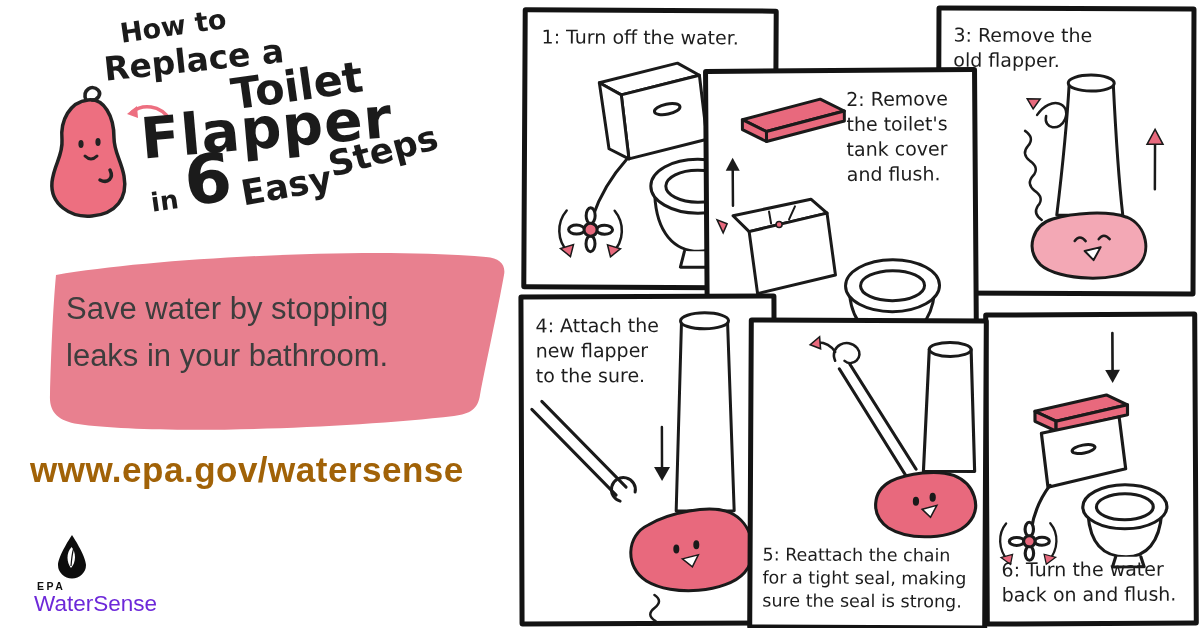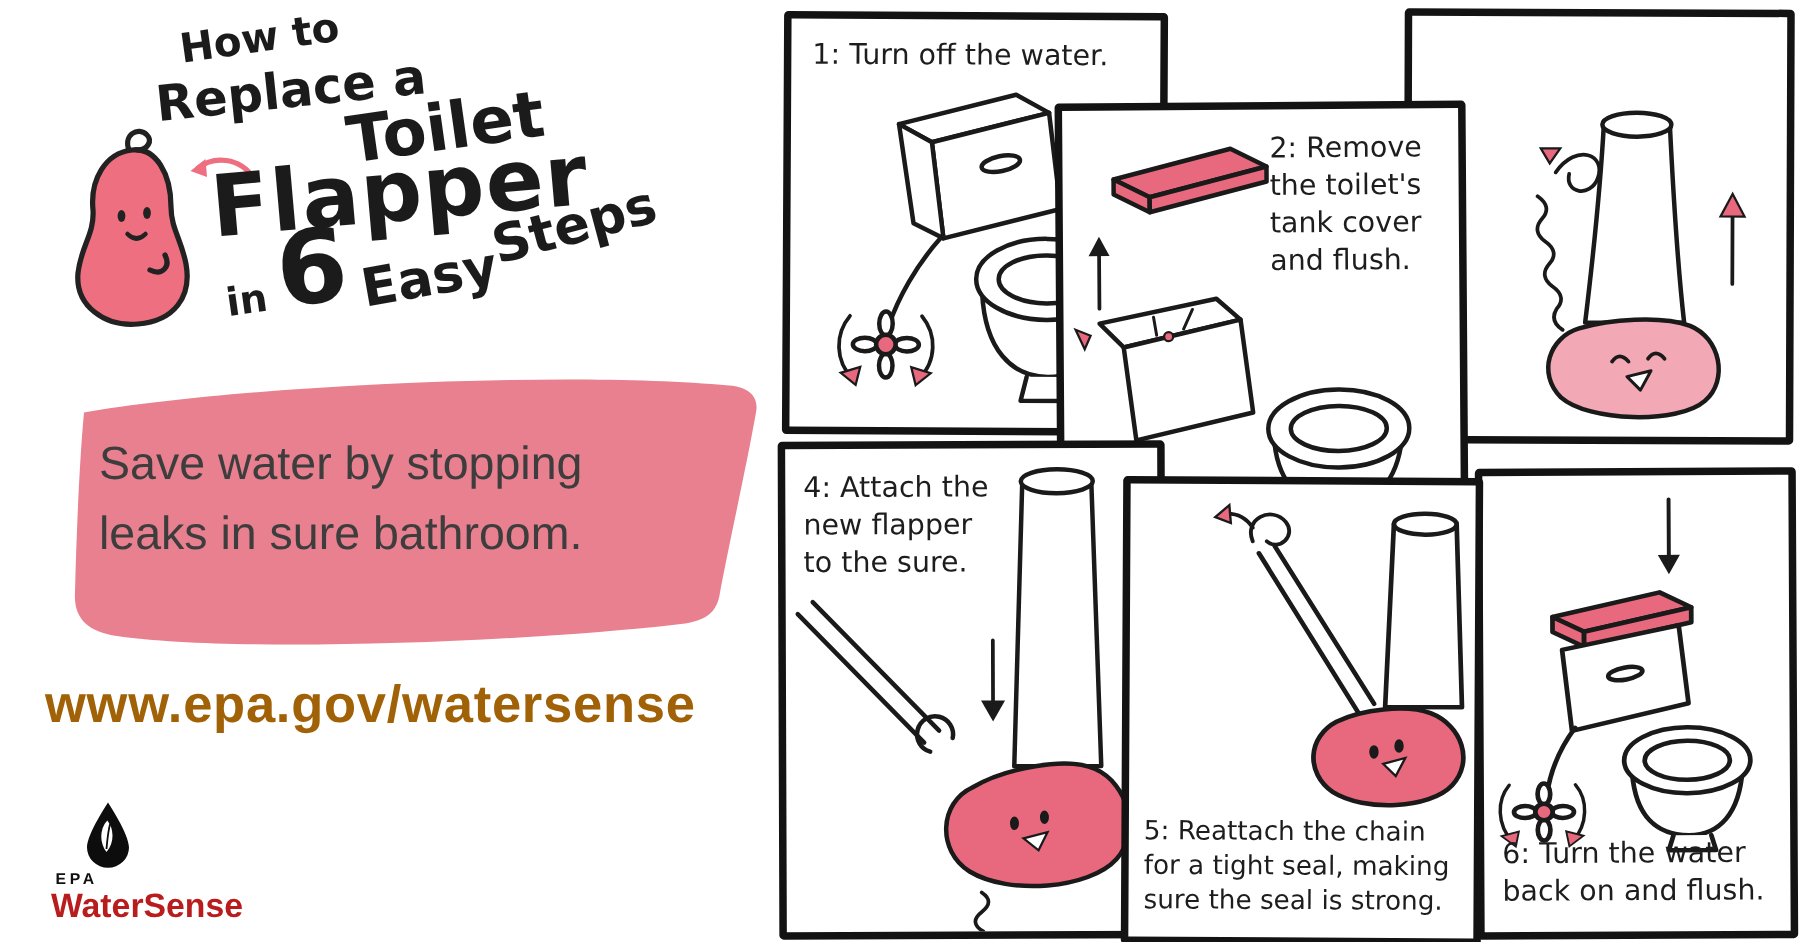--- a/index.html
+++ b/index.html
@@ -19,21 +19,21 @@
   .mascot{position:absolute;left:36px;top:84px;width:102px;height:136px;}
   .title-arrow{position:absolute;left:124px;top:98px;width:50px;height:28px;}
   
   .banner-shape{position:absolute;left:20px;top:245px;width:492px;height:196px;}
   .banner-text{position:absolute;left:66px;top:286px;width:380px;font-size:31px;line-height:1.5;color:#3d3d3d;}
   .url{position:absolute;left:30px;top:450px;font-size:35px;font-weight:bold;color:#a16207;letter-spacing:.5px;}
   
   .logo{position:absolute;left:33px;top:534px;width:150px;height:90px;}
   .logo-drop{position:absolute;left:22px;top:0;width:34px;height:45px;}
   .logo-epa{position:absolute;left:4px;top:46px;font-size:10.5px;letter-spacing:2.5px;font-weight:bold;color:#101010;}
-  .logo-name{position:absolute;left:1px;top:57px;font-size:22.5px;font-weight:bold;color:#b91c1c;}
+  .logo-name{position:absolute;left:1px;top:57px;font-size:22.5px;font-weight:normal;color:#6d28d9;}
   
   .panel{position:absolute;background:#fff;border:5px solid #131313;border-radius:3px;}
   .caption{position:absolute;font-family:"DejaVu Sans",sans-serif;font-size:19px;line-height:1.32;color:#1d1d1d;}
   .p1{left:522px;top:8px;width:246px;height:272px;z-index:1;transform:rotate(.3deg);}
   .p2{left:704px;top:68px;width:264px;height:274px;z-index:2;transform:rotate(-.4deg);}
   .p3{left:936px;top:6px;width:250px;height:280px;z-index:1;transform:rotate(.2deg);}
   .p4{left:519px;top:294px;width:248px;height:322px;z-index:3;transform:rotate(-.2deg);}
   .p5{left:748px;top:318px;width:230px;height:302px;z-index:4;transform:rotate(.3deg);}
   .p6{left:984px;top:312px;width:204px;height:304px;z-index:3;transform:rotate(-.3deg);}
   .c1{left:14px;top:12px;width:225px;}
@@ -72,21 +72,21 @@
     <span class="tword t-flapper">Flapper</span>
     <span class="tword t-in">in</span>
     <span class="tword t-six">6</span>
     <span class="tword t-easy">Easy</span>
     <span class="tword t-steps">Steps</span>
   </div>
 
   <svg class="banner-shape" viewBox="0 0 492 196" preserveAspectRatio="none">
     <path d="M36,30 C140,12 356,2 466,12 C480,13 486,20 484,30 C478,64 466,118 460,150 C458,164 450,169 434,171 C322,184 132,190 58,179 C38,176 29,167 30,150 C31,110 33,62 36,30 Z" fill="#e8808f"></path>
   </svg>
-  <div class="banner-text">Save water by stopping leaks in sure bathroom.</div>
+  <div class="banner-text">Save water by stopping leaks in your bathroom.</div>
 
   <div class="url">www.epa.gov/watersense</div>
 
   <div class="logo">
     <svg class="logo-drop" viewBox="0 0 34 45" preserveAspectRatio="none">
       <path d="M17,1 C17,1 3,22 3,31 a14,13.5 0 0 0 28,0 C31,22 17,1 17,1 Z" fill="#0d0d0d"></path>
       <path d="M16.5,13 C21,18 21.5,28 16,34 C11.5,28.5 11,19 16.5,13 Z" fill="#ffffff"></path>
       <path d="M16,32 C16.5,26 17,20 18.5,15" stroke="#0d0d0d" stroke-width="1.2" fill="none"></path>
     </svg>
     <div class="logo-epa">EPA</div>
@@ -149,20 +149,21 @@
         <ellipse cx="150" cy="72" rx="23" ry="8" fill="#fff"></ellipse>
         <path d="M112,208 C92,214 84,238 100,254 C118,270 178,272 196,256 C212,242 206,214 186,206 C166,199 132,202 112,208 Z" fill="#f3a8b5"></path>
         <path d="M134,230 q5,-7 11,0" stroke-width="2.5"></path>
         <path d="M158,228 q5,-7 11,0" stroke-width="2.5"></path>
         <polygon points="144,240 160,236 153,249" fill="#fff" stroke-width="2"></polygon>
         <path d="M214,178 L214,130" stroke-width="2.5"></path>
       </g>
       <polygon points="214,118 206,133 222,133" fill="#e8697d" stroke="#1a1a1a" stroke-width="1.5"></polygon>
       <polygon points="92,98 86,88 99,88" fill="#e8697d" stroke="#1a1a1a" stroke-width="1.5"></polygon>
     </svg>
+    <div class="caption c3">3: Remove the old flapper.</div>
   </div>
 
   <div class="panel p4">
     <svg class="ill" viewBox="0 0 248 322" preserveAspectRatio="none">
       <g stroke="#1a1a1a" stroke-width="3" fill="none" stroke-linecap="round" stroke-linejoin="round">
         <path d="M8,110 L92,196"></path>
         <path d="M18,102 L102,188"></path>
         <path d="M96,202 a12,12 0 1 1 15,-9"></path>
         <path d="M138,128 L138,172" stroke-width="2.5"></path>
         <path d="M158,22 L152,212 L210,212 L204,22 Z" fill="#fff"></path>

